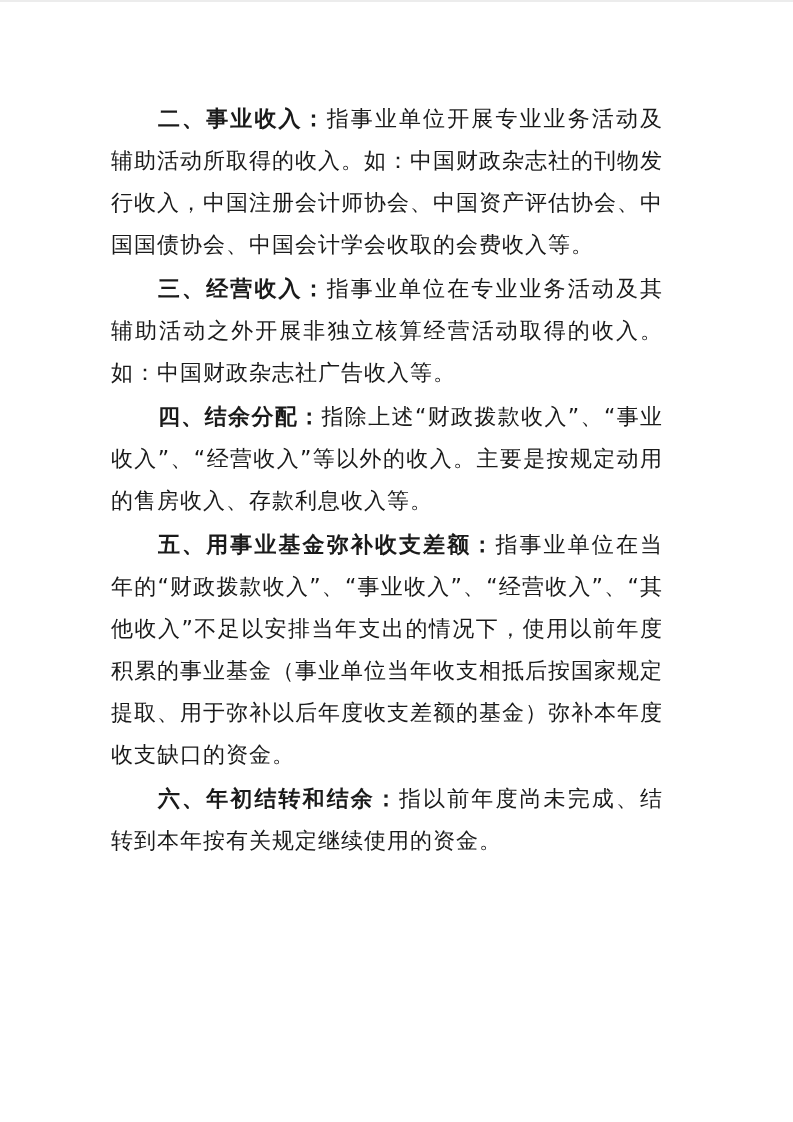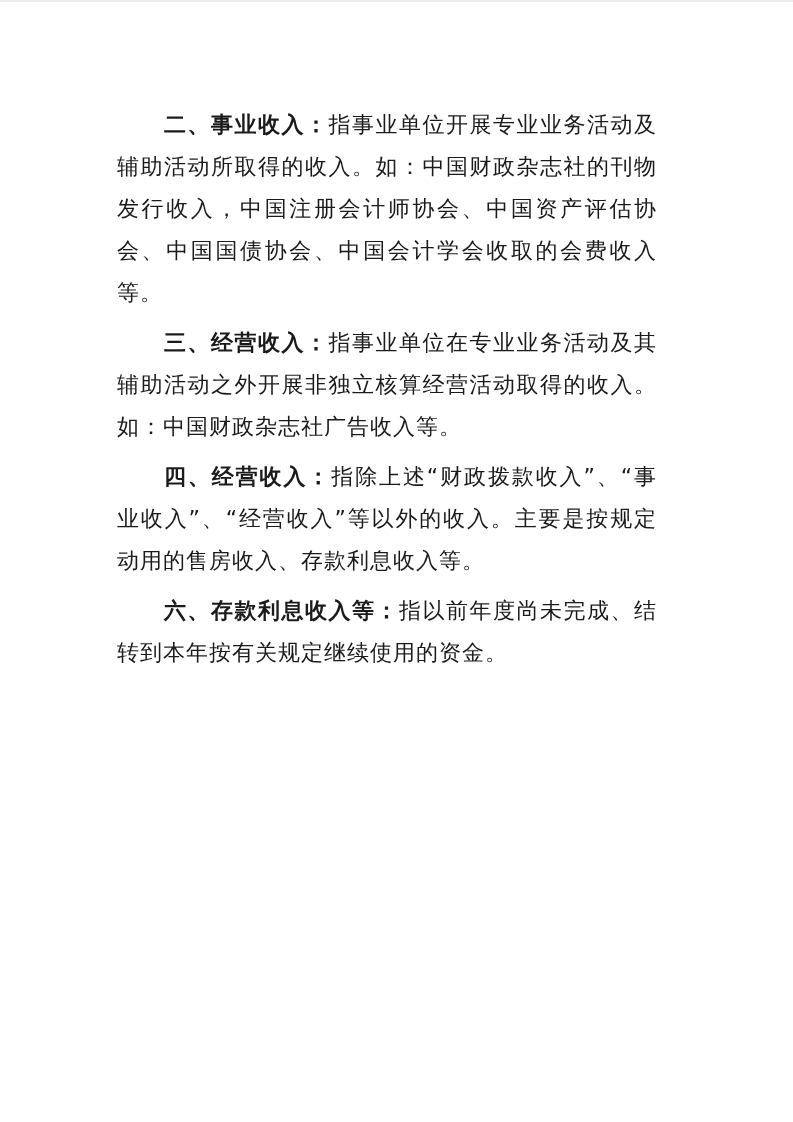--- a/index.html
+++ b/index.html
@@ -35,21 +35,21 @@
     left: 109px;
     top: 96px;
     width: 556px;
     font-size: 22px;
     line-height: 42px;
     letter-spacing: 1px;
     color: #1a1a1a;
     text-align: justify;
   }
   .para {
-    margin: 8px;
+    margin: 2px;
     padding: 0;
     text-indent: 47px;
   }
   .para .heading {
     font-weight: 700;
   }
   .para .body-text {
     font-weight: 400;
   }
 </style>
@@ -58,21 +58,22 @@
 
 <div class="page">
   <div class="page-edge-artifact"></div>
 
   <div class="text-block">
 
     <p class="para"><span class="heading">二、事业收入：</span><span class="body-text">指事业单位开展专业业务活动及辅助活动所取得的收入。如：中国财政杂志社的刊物发行收入，中国注册会计师协会、中国资产评估协会、中国国债协会、中国会计学会收取的会费收入等。</span></p>
 
     <p class="para"><span class="heading">三、经营收入：</span><span class="body-text">指事业单位在专业业务活动及其辅助活动之外开展非独立核算经营活动取得的收入。如：中国财政杂志社广告收入等。</span></p>
 
-    <p class="para"><span class="heading">四、经营收入：</span><span class="body-text">指除上述“财政拨款收入”、“事业收入”、“经营收入”等以外的收入。主要是按规定动用的售房收入、存款利息收入等。</span></p>
+    <p class="para"><span class="heading">四、结余分配：</span><span class="body-text">指除上述“财政拨款收入”、“事业收入”、“经营收入”等以外的收入。主要是按规定动用的售房收入、存款利息收入等。</span></p>
 
+    <p class="para"><span class="heading">五、用事业基金弥补收支差额：</span><span class="body-text">指事业单位在当年的“财政拨款收入”、“事业收入”、“经营收入”、“其他收入”不足以安排当年支出的情况下，使用以前年度积累的事业基金（事业单位当年收支相抵后按国家规定提取、用于弥补以后年度收支差额的基金）弥补本年度收支缺口的资金。</span></p>
 
-    <p class="para"><span class="heading">六、存款利息收入等：</span><span class="body-text">指以前年度尚未完成、结转到本年按有关规定继续使用的资金。</span></p>
+    <p class="para"><span class="heading">六、年初结转和结余：</span><span class="body-text">指以前年度尚未完成、结转到本年按有关规定继续使用的资金。</span></p>
 
 
 
   </div>
 </div>
 
 </body></html>

